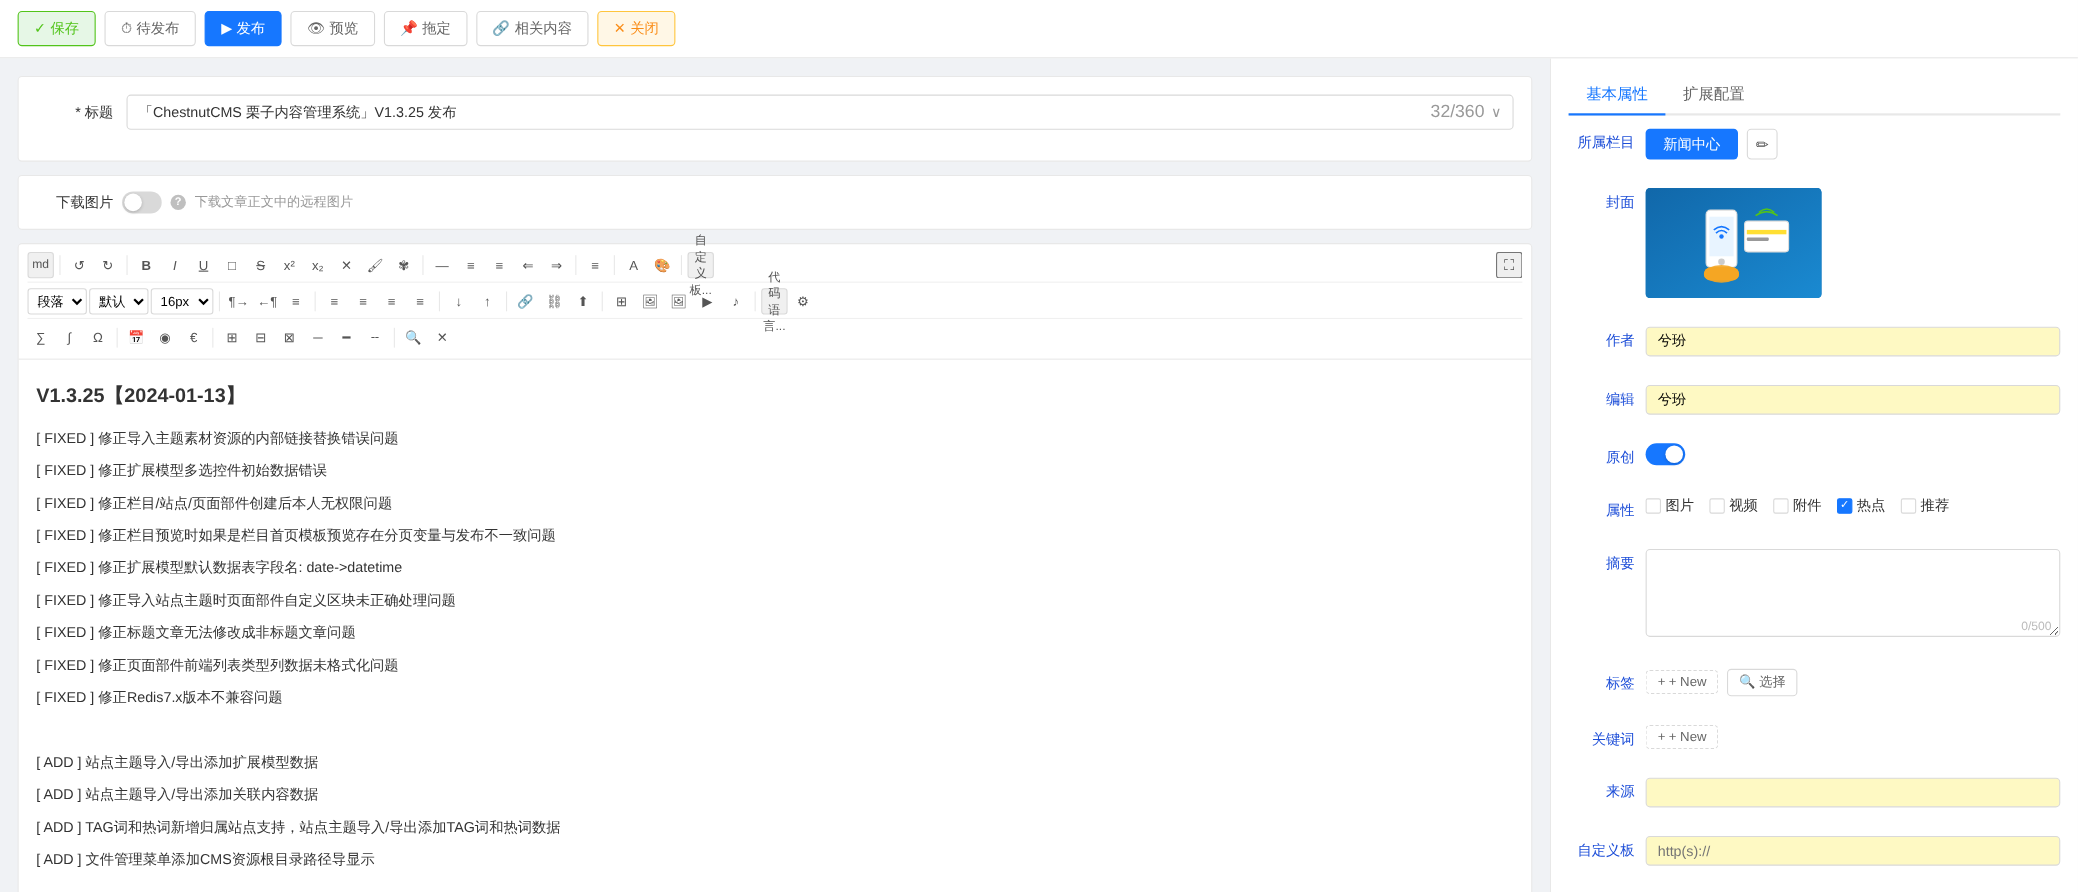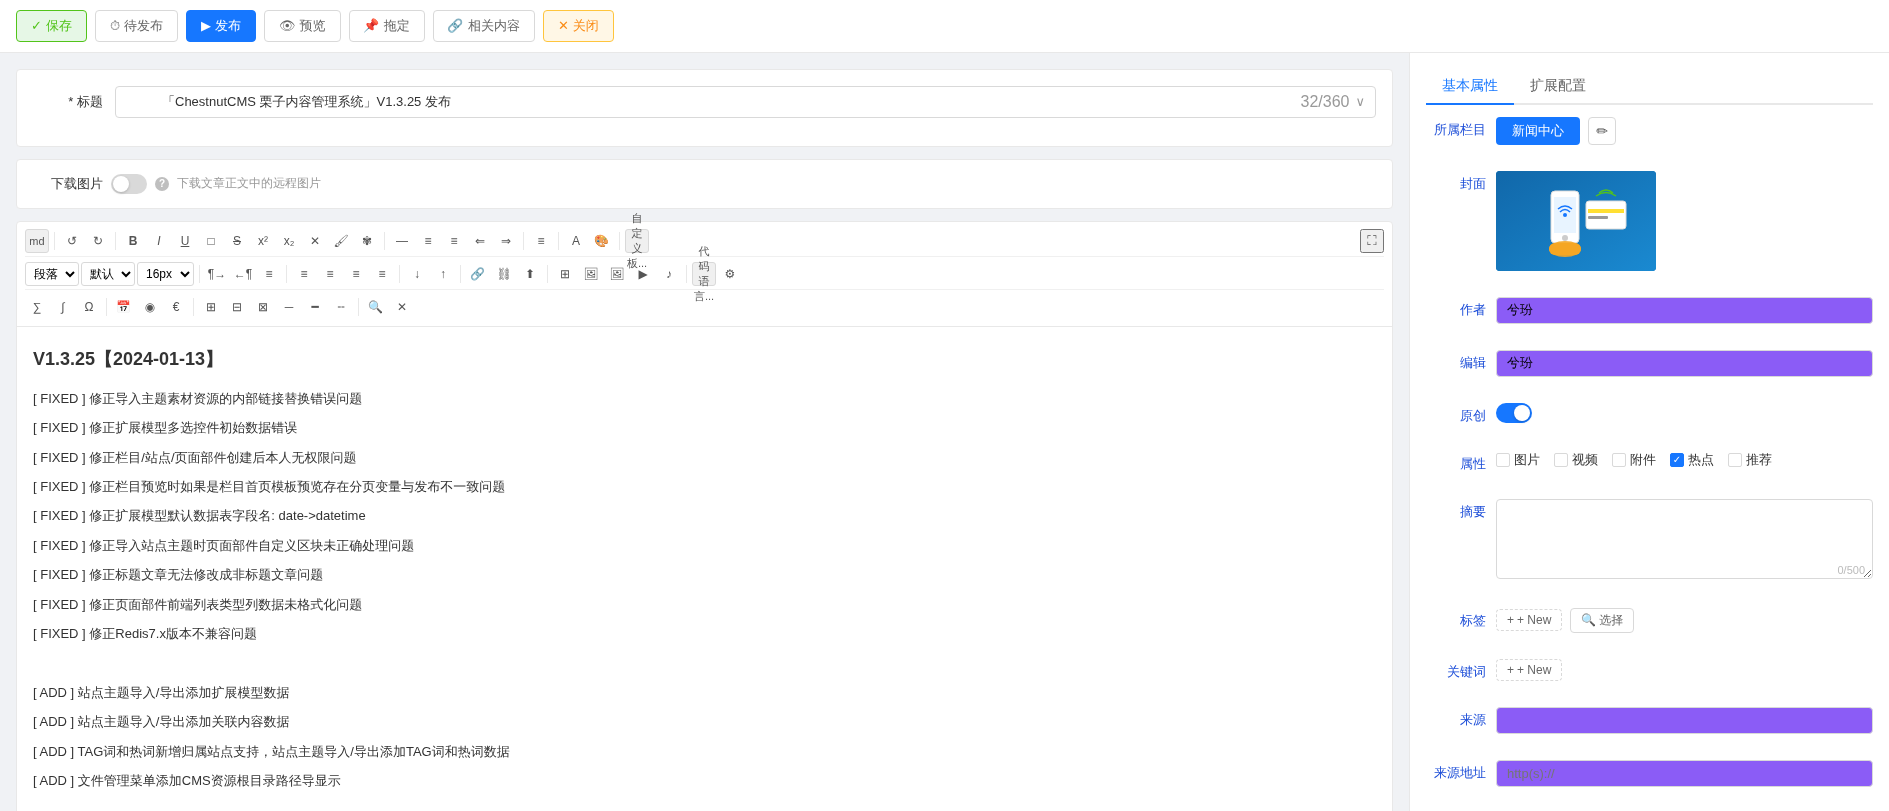--- a/index.html
+++ b/index.html
@@ -160,21 +160,21 @@
     .cat-edit-btn {
       width: 28px; height: 28px; background: #fff; border: 1px solid #d9d9d9;
       border-radius: 4px; display: inline-flex; align-items: center; justify-content: center;
       cursor: pointer; color: #555; font-size: 14px;
     }
     .cat-row { display: flex; align-items: center; gap: 8px; }
 
     
     .s-input {
       width: 100%; border: 1px solid #d9d9d9; border-radius: 4px;
-      padding: 5px 10px; font-size: 13px; outline: none; background: #8b5cf6;
+      padding: 5px 10px; font-size: 13px; outline: none; background: #fef9c3;
     }
 
     
     .toggle-blue { background: #1677ff; }
     .toggle-blue .toggle-knob { left: 18px; }
 
     
     .attr-row { display: flex; align-items: center; gap: 14px; flex-wrap: wrap; }
     .attr-item { display: flex; align-items: center; gap: 4px; cursor: pointer; }
     .attr-checkbox {
@@ -248,21 +248,21 @@
 </div>
 
 <div class="main-layout">
 
   <div class="editor-area">
 
     <div class="form-card">
       <div class="form-row">
         <div class="form-label">* 标题</div>
         <div class="title-input" style="border:1px solid #d9d9d9; border-radius:4px; padding:6px 10px; display:flex; align-items:center; flex:1; background:#fff;">
-          <span style="flex:1; color:#333;margin-left:36px;">「ChestnutCMS 栗子内容管理系统」V1.3.25 发布</span>
+          <span style="flex:1; color:#333;">「ChestnutCMS 栗子内容管理系统」V1.3.25 发布</span>
           <span class="title-count" style="color:#999; font-size:16px; margin-left:8px;">32/360</span>
           <span style="color:#999; margin-left:6px; cursor:pointer;">∨</span>
         </div>
       </div>
     </div>
 
     <div class="download-card">
       <div class="form-label">下载图片</div>
       <div class="toggle-switch">
         <div class="toggle-knob"></div>
@@ -531,20 +531,20 @@
     </div>
 
     <div class="s-row">
       <div class="s-label">来源</div>
       <div class="s-content">
         <input class="s-input" type="text" placeholder="" style="">
       </div>
     </div>
 
     <div class="s-row">
-      <div class="s-label">来源地址</div>
+      <div class="s-label">自定义板</div>
       <div class="s-content">
         <input class="s-input" type="text" placeholder="http(s)://" style="">
       </div>
     </div>
 
   </div>
 </div>
 
 </body></html>

